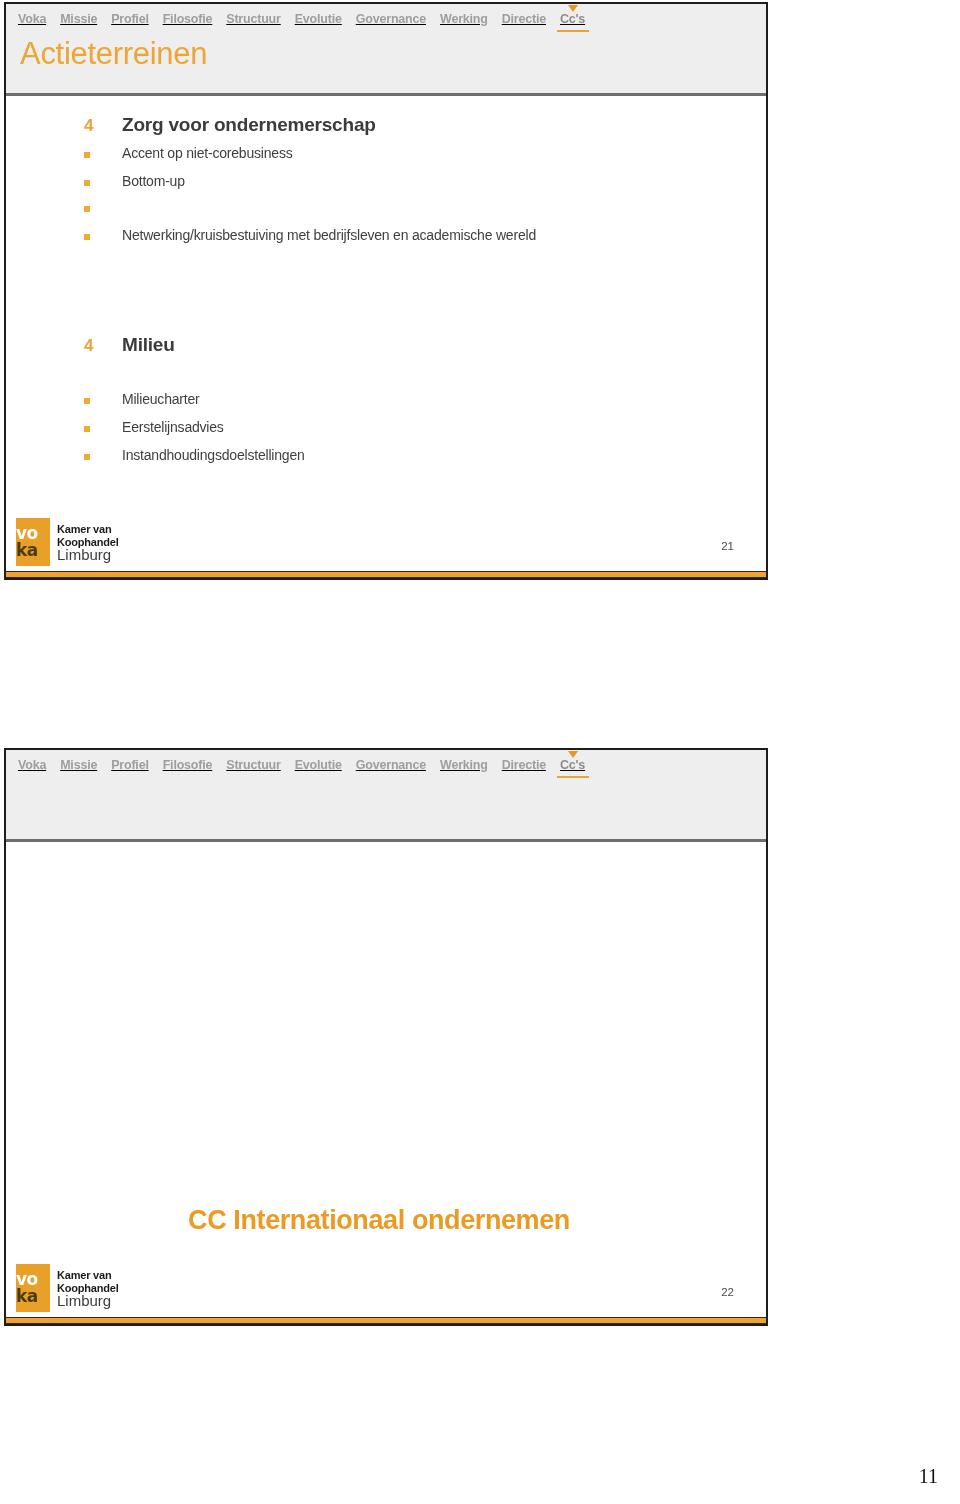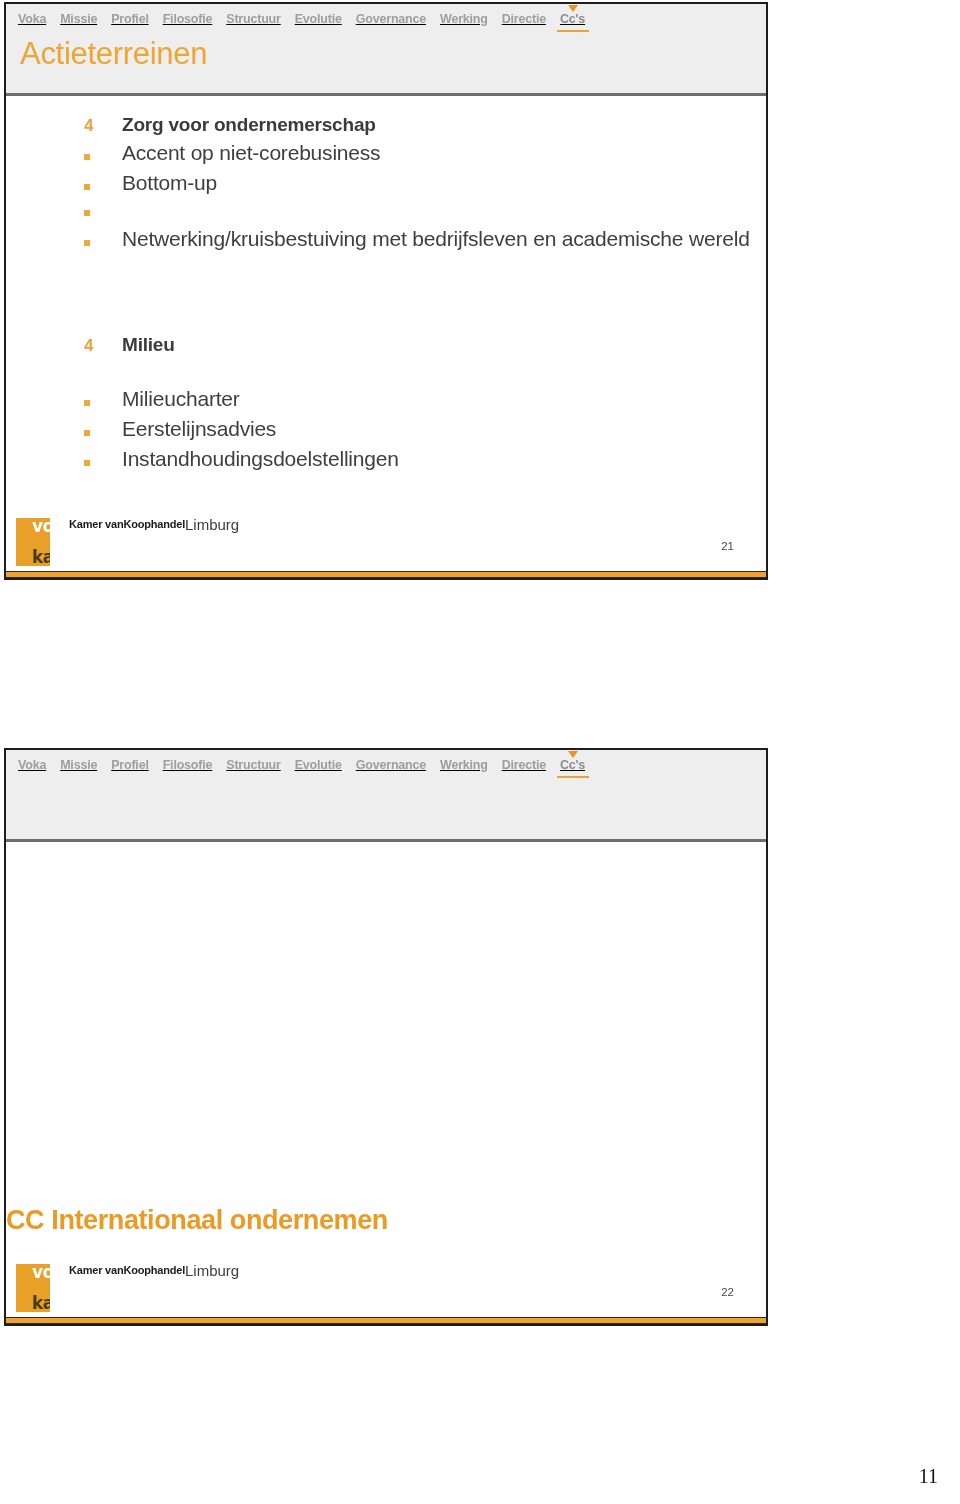--- a/index.html
+++ b/index.html
@@ -146,32 +146,33 @@
     align-items: center;
     height: 22px;
   }
   .bullet-mark i {
     display: block;
     width: 6px;
     height: 6px;
     background: #efa935;
   }
   .bullet-text {
-    font-size: 21px;
+    font-size: 14px;
     color: #3f3f3f;
     letter-spacing: -0.2px;
     line-height: 22px;
   }
 
   
   .center-title {
     position: absolute;
     left: 0;
     right: 0;
     bottom: 88px;
+    text-align: center;
     padding-right: 14px;
     font-size: 27px;
     font-weight: bold;
     color: #eb9a24;
     letter-spacing: -0.4px;
   }
 
   
   .slide-footer {
     position: absolute;
@@ -208,39 +209,39 @@
     align-items: stretch;
     height: 48px;
   }
   .logo-mark {
     width: 34px;
     background: #e8a029;
     position: relative;
     overflow: hidden;
     display: flex;
     flex-direction: column;
-    justify-content: space-between;
+    justify-content: center;
     align-items: flex-start;
-    padding-left: 16px;
+    padding-left: 0;
     box-sizing: border-box;
   }
   .logo-mark span {
     display: block;
     font-family: "DejaVu Sans", sans-serif;
     font-size: 17px;
     font-weight: bold;
     line-height: 17px;
     color: #ffffff;
     letter-spacing: -0.5px;
   }
   .logo-mark span.l2 { color: #4a3a10; }
   .logo-text {
-    padding-left: 19px;
-    display: flex;
-    flex-direction: row;
+    padding-left: 7px;
+    display: flex;
+    flex-direction: column;
     justify-content: center;
   }
   .logo-text .lt1,
   .logo-text .lt2 {
     font-size: 11px;
     font-weight: bold;
     color: #1b1b1b;
     line-height: 12.5px;
     letter-spacing: -0.2px;
   }

